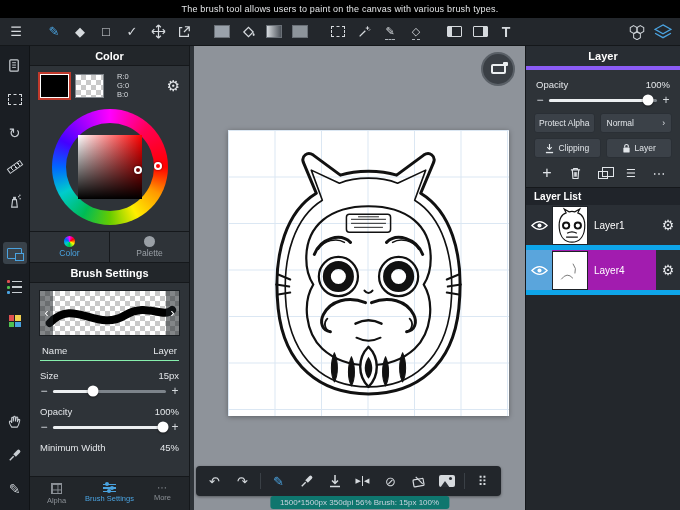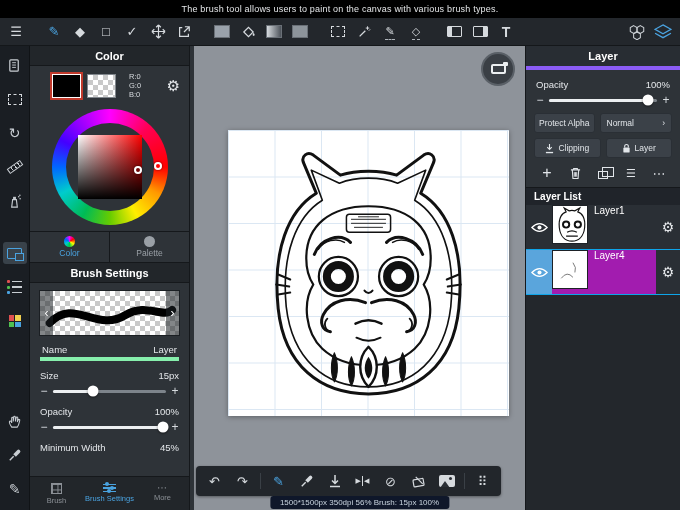--- a/index.html
+++ b/index.html
@@ -59,21 +59,21 @@
   .track{position:relative;flex:1;height:3px;background:#7d848b;border-radius:2px}
   .fill{position:absolute;left:0;top:0;bottom:0;background:#eceff1;border-radius:2px}
   .knob{position:absolute;top:50%;width:11px;height:11px;border-radius:50%;background:#fff;
         box-shadow:0 1px 2px rgba(0,0,0,.55);transform:translate(-50%,-50%)}
   .lrow{display:flex;justify-content:space-between;align-items:center;padding:0 10px;height:16px;
         color:#e4e7ea;font-size:9.5px}
 
   
   .left-panel{position:absolute;left:30px;top:46px;width:160px;bottom:0;background:#2e3338;
               border-right:1px solid #15181b;display:flex;flex-direction:column}
-  .swatch-row{display:flex;align-items:center;padding:6px 9px 4px 22px;gap:6px}
+  .swatch-row{display:flex;align-items:center;padding:6px 9px 4px 10px;gap:6px}
   .swA{width:29px;height:24px;background:#000;border:1px solid #fff;outline:2px solid #c0392b}
   .swB{width:29px;height:24px;border:1px solid #80868c}
   .rgbcol{display:flex;flex-direction:column;margin-left:7px;color:#d6dade;font-size:7.5px;line-height:9px}
   .gear{margin-left:auto;color:#e4e7ea;font-size:15px}
   .wheel-box{height:128px;display:flex;align-items:center;justify-content:center}
   .wheel{width:116px;height:116px;border-radius:50%;position:relative;
     background:conic-gradient(#ff00ff 0%,#ff0055 12%,#ff0000 25%,#ff9900 33%,#ffee00 42%,
       #66cc00 50%,#00bb55 58%,#00cccc 67%,#0066ff 75%,#4400ff 83%,#aa00ff 92%,#ff00ff 100%)}
   .wheel .hole{position:absolute;inset:14px;border-radius:50%;background:#2e3338}
   .svsq{position:absolute;left:26px;top:26px;width:64px;height:64px;
@@ -86,21 +86,21 @@
   .ctab.on{color:#4aa3e0}
   .ctab:first-child{border-right:1px solid #15181b}
   .miniwheel{width:11px;height:11px;border-radius:50%;
     background:conic-gradient(#f0f,#f00,#ff0,#0c4,#0cc,#06f,#f0f)}
   .minipal{width:11px;height:11px;border-radius:50%;background:#9aa0a6}
   .preview{position:relative;height:46px;margin:7px 9px;border:1px solid #1b1f23;overflow:hidden}
   .prev-arrow{position:absolute;top:0;bottom:0;width:13px;background:rgba(30,34,38,.55);
     color:#fff;display:flex;align-items:center;justify-content:center;font-size:12px}
   .prev-arrow.l{left:0}.prev-arrow.r{right:0}
   .name-row{display:flex;justify-content:space-between;align-items:center;margin:0 10px 6px 10px;
-    padding:2px 2px 4px 2px;border-bottom:4px solid #86efac;color:#e4e7ea;font-size:9.5px;height:18px}
+    padding:2px 2px 4px 2px;border-bottom:1px solid #86efac;color:#e4e7ea;font-size:9.5px;height:18px}
   .left-tabs{margin-top:auto;height:34px;background:#22262a;border-top:1px solid #15181b;
     display:flex;align-items:stretch}
   .ltab{flex:1;display:flex;flex-direction:column;align-items:center;justify-content:center;gap:2px;
         color:#8b9096;font-size:7.5px}
   .ltab.on{color:#4aa3e0}
   .gridico{width:11px;height:11px;background:
     linear-gradient(#8b9096 1.2px,transparent 1.2px) 0 0/5.5px 5.5px,
     linear-gradient(90deg,#8b9096 1.2px,transparent 1.2px) 0 0/5.5px 5.5px;border:1.2px solid #8b9096}
   .slidersico{display:flex;flex-direction:column;gap:2px}
   .slidersico i{display:block;width:13px;height:1.6px;background:#4aa3e0;position:relative}
@@ -124,40 +124,40 @@
     box-shadow:0 1px 3px rgba(0,0,0,.4);display:flex;align-items:center;padding:0 5px;gap:1px}
   .fb{width:27px;height:26px;display:flex;align-items:center;justify-content:center;color:#d6dade;font-size:13px}
   .fb.sel{color:#4aa3e0}
   .flipico{display:flex;align-items:center;gap:1px;font-size:7px;color:#d6dade}
   .flipico .bar{width:1px;height:10px;background:#d6dade}
   .imgico{width:16px;height:12px;background:#d6dade;border-radius:2px;position:relative;overflow:hidden}
   .imgico::before{content:"";position:absolute;right:3px;top:2px;width:3px;height:3px;border-radius:50%;background:#2a2f35}
   .imgico::after{content:"";position:absolute;left:1px;bottom:-1px;border-left:5px solid transparent;
     border-right:5px solid transparent;border-bottom:7px solid #2a2f35}
   .vdiv{width:1px;height:16px;background:#3a4046;margin:0 3px}
-  .status{position:absolute;left:50%;bottom:1px;transform:translateX(-50%);background:#0f172a;
+  .status{position:absolute;left:50%;bottom:1px;transform:translateX(-50%);background:#0f766e;
     color:#c9d4df;font-size:8px;padding:2px 10px;border-radius:3px;white-space:nowrap}
 
   
   .right-panel{position:absolute;right:0;top:46px;width:155px;bottom:0;background:#2e3338;
     border-left:1px solid #15181b;display:flex;flex-direction:column}
   .rp-head{height:24px;background:#282d33;color:#fff;font-size:11px;font-weight:bold;
     display:flex;align-items:center;justify-content:center;border-bottom:4px solid #8b5cf6}
   .btnrow{display:flex;gap:5px;margin:5px 8px 0 8px}
   .pbtn{flex:1;height:20px;background:#3b4148;border:1px solid #2a2f35;border-radius:3px;
     color:#e2e6ea;font-size:8.5px;display:flex;align-items:center;justify-content:center;gap:4px}
   .pbtn.dd{justify-content:space-between;padding:0 6px}
   .iconrow{display:flex;align-items:center;justify-content:space-between;padding:7px 12px 6px 12px;color:#e2e6ea}
   .iconrow .ir{display:flex;align-items:center;justify-content:center;width:18px;height:16px;font-size:13px}
   .dup{position:relative;width:10px;height:8px;border:1.2px solid #e2e6ea;margin-top:3px}
   .dup::after{content:"";position:absolute;left:2.5px;top:-4.5px;width:10px;height:8px;border:1.2px solid #e2e6ea}
   .listhead{height:18px;background:#20242a;color:#fff;font-weight:bold;font-size:10px;
     display:flex;align-items:center;padding-left:8px;border-top:1px solid #15181b}
   .layers{flex:1;background:#23272c;display:flex;flex-direction:column}
-  .lyr{height:45px;display:flex;align-items:flex-start;background:#2a2f35;border-bottom:1px solid #0ea5e9}
+  .lyr{height:45px;display:flex;align-items:center;background:#2a2f35;border-bottom:5px solid #0ea5e9}
   .lyr.on{background:#a21caf}
   .eyecell{width:26px;align-self:stretch;display:flex;align-items:center;justify-content:center}
   .lyr.on .eyecell{background:#5aa5dc}
   .thumb{width:36px;height:39px;background:#fff;border:1px solid #1d2126;overflow:hidden;flex:0 0 auto}
   .lname{flex:1;padding-left:6px;color:#fff;font-size:10px}
   .gearcell{width:24px;align-self:stretch;background:#2a2f35;display:flex;align-items:center;
     justify-content:center;color:#e4e7ea;font-size:14px}
 </style>
 </head>
 <body>
@@ -383,21 +383,21 @@
     </div>
 
     <div class="lrow" style="margin-top:4px">
       <span>Minimum Width</span>
       <span>45%</span>
     </div>
 
     <div class="left-tabs">
       <span class="ltab">
         <span class="gridico"></span>
-        <span>Brush</span>
+        <span>Alpha</span>
       </span>
       <span class="ltab on">
         <span class="slidersico">
             <i></i>
             <i></i>
             <i></i>
           </span>
         <span>Brush Settings</span>
       </span>
       <span class="ltab">

